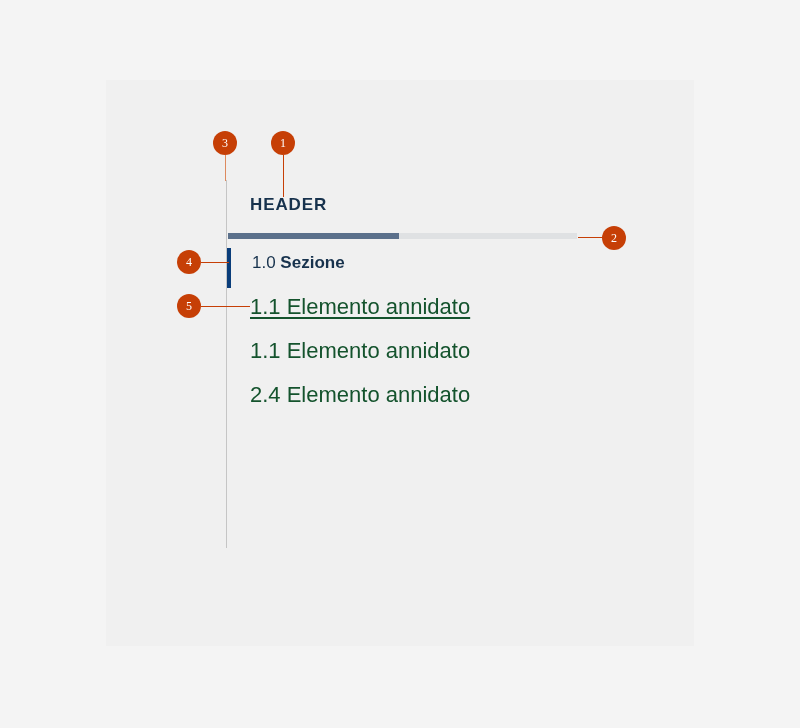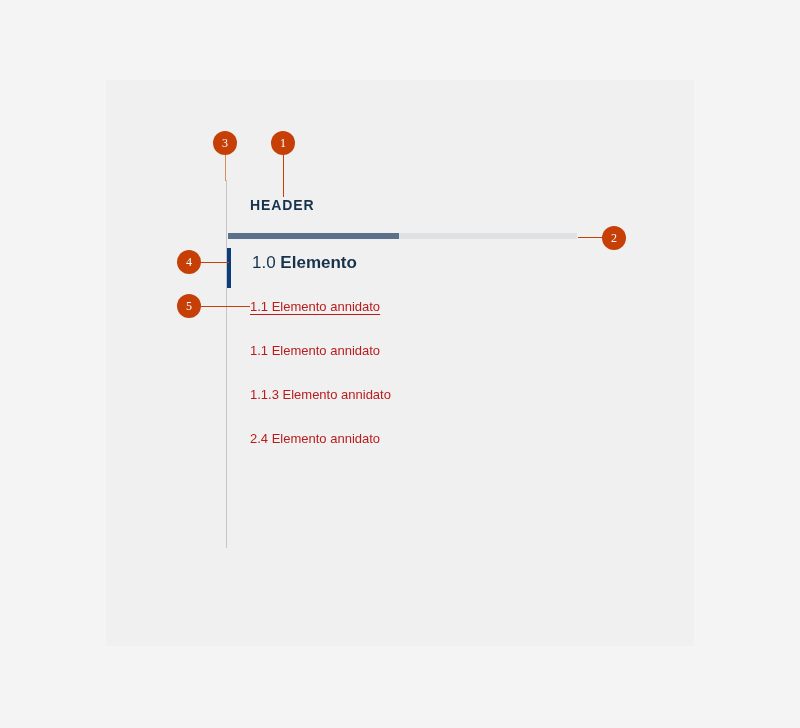--- a/index.html
+++ b/index.html
@@ -42,21 +42,21 @@
     width: 1px;
     height: 368px;
     background: #c5c5c5;
   }
 
   
   #header-label {
     position: absolute;
     left: 250px;
     top: 193px;
-    font-size: 14px;
+    font-size: 17px;
     font-weight: bold;
     letter-spacing: 0.9px;
     color: #17324d;
     line-height: 24px;
     white-space: nowrap;
   }
 
   
   #progress-track {
     position: absolute;
@@ -102,22 +102,22 @@
 
   
   #nav-list {
     position: absolute;
     left: 250px;
     top: 296px;
     width: 300px;
   }
   .nav-item {
     display: block;
-    font-size: 13px;
-    color: #b91c1c;
+    font-size: 22px;
+    color: #14532d;
     line-height: 22px;
     height: 22px;
     margin-bottom: 22px;
     white-space: nowrap;
     text-decoration: none;
     cursor: pointer;
   }
   .nav-item.is-active {
     text-decoration: underline;
     text-underline-offset: 3px;
@@ -155,27 +155,26 @@
 
   <div id="header-label">HEADER</div>
 
   <div id="progress-track">
     <div id="progress-fill" style="width: 171.01px;"></div>
   </div>
 
   <div id="section-marker"></div>
 
   <div id="section-title">
-    <span class="num">1.0 </span><span class="name">Elemento</span>
+    <span class="num">1.0 </span><span class="name">Sezione</span>
   </div>
 
   <div id="nav-list">
     <a class="nav-item is-active" href="#">1.1 Elemento annidato</a>
     <a class="nav-item" href="#">1.1 Elemento annidato</a>
-    <a class="nav-item" href="#">1.1.3 Elemento annidato</a>
     <a class="nav-item" href="#">2.4 Elemento annidato</a>
   </div>
 </div>
 
 <div class="leader v soft" style="left:225px; top:155px; height:26px;"></div>
 <div class="callout" style="left:213px; top:131px;">3</div>
 
 <div class="leader v" style="left:283px; top:155px; height:42px;"></div>
 <div class="callout" style="left:271px; top:131px;">1</div>
 

